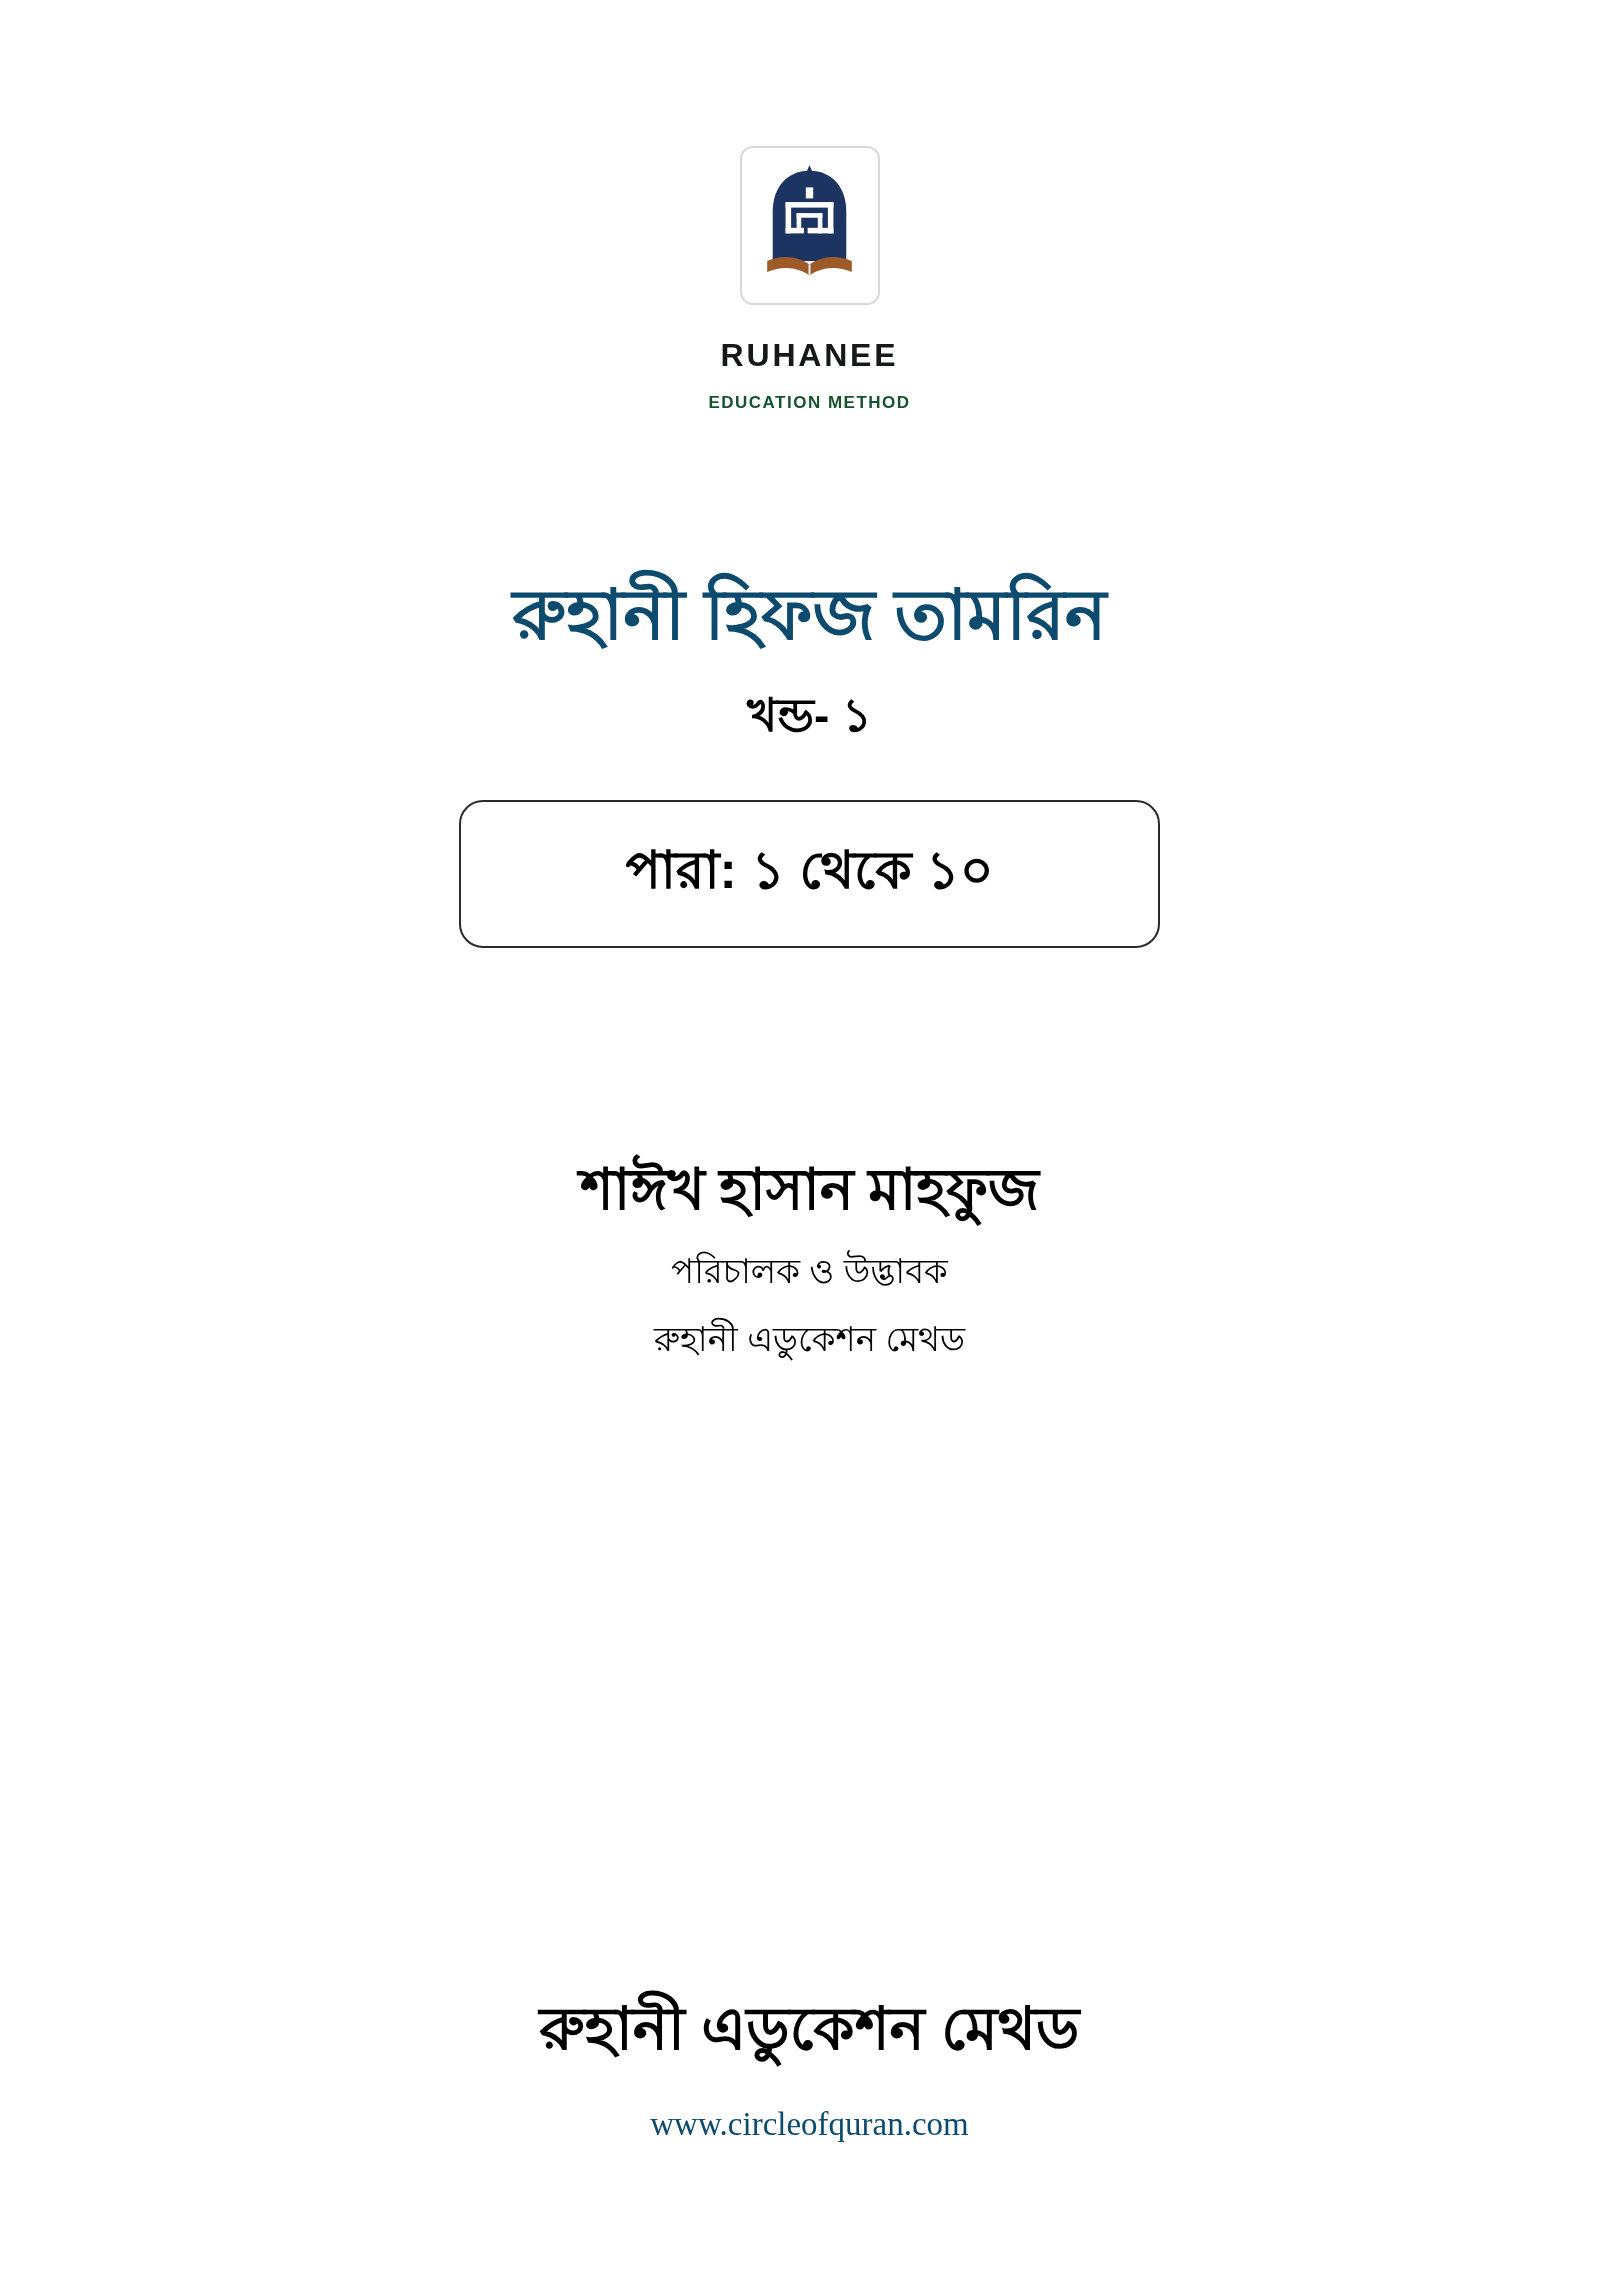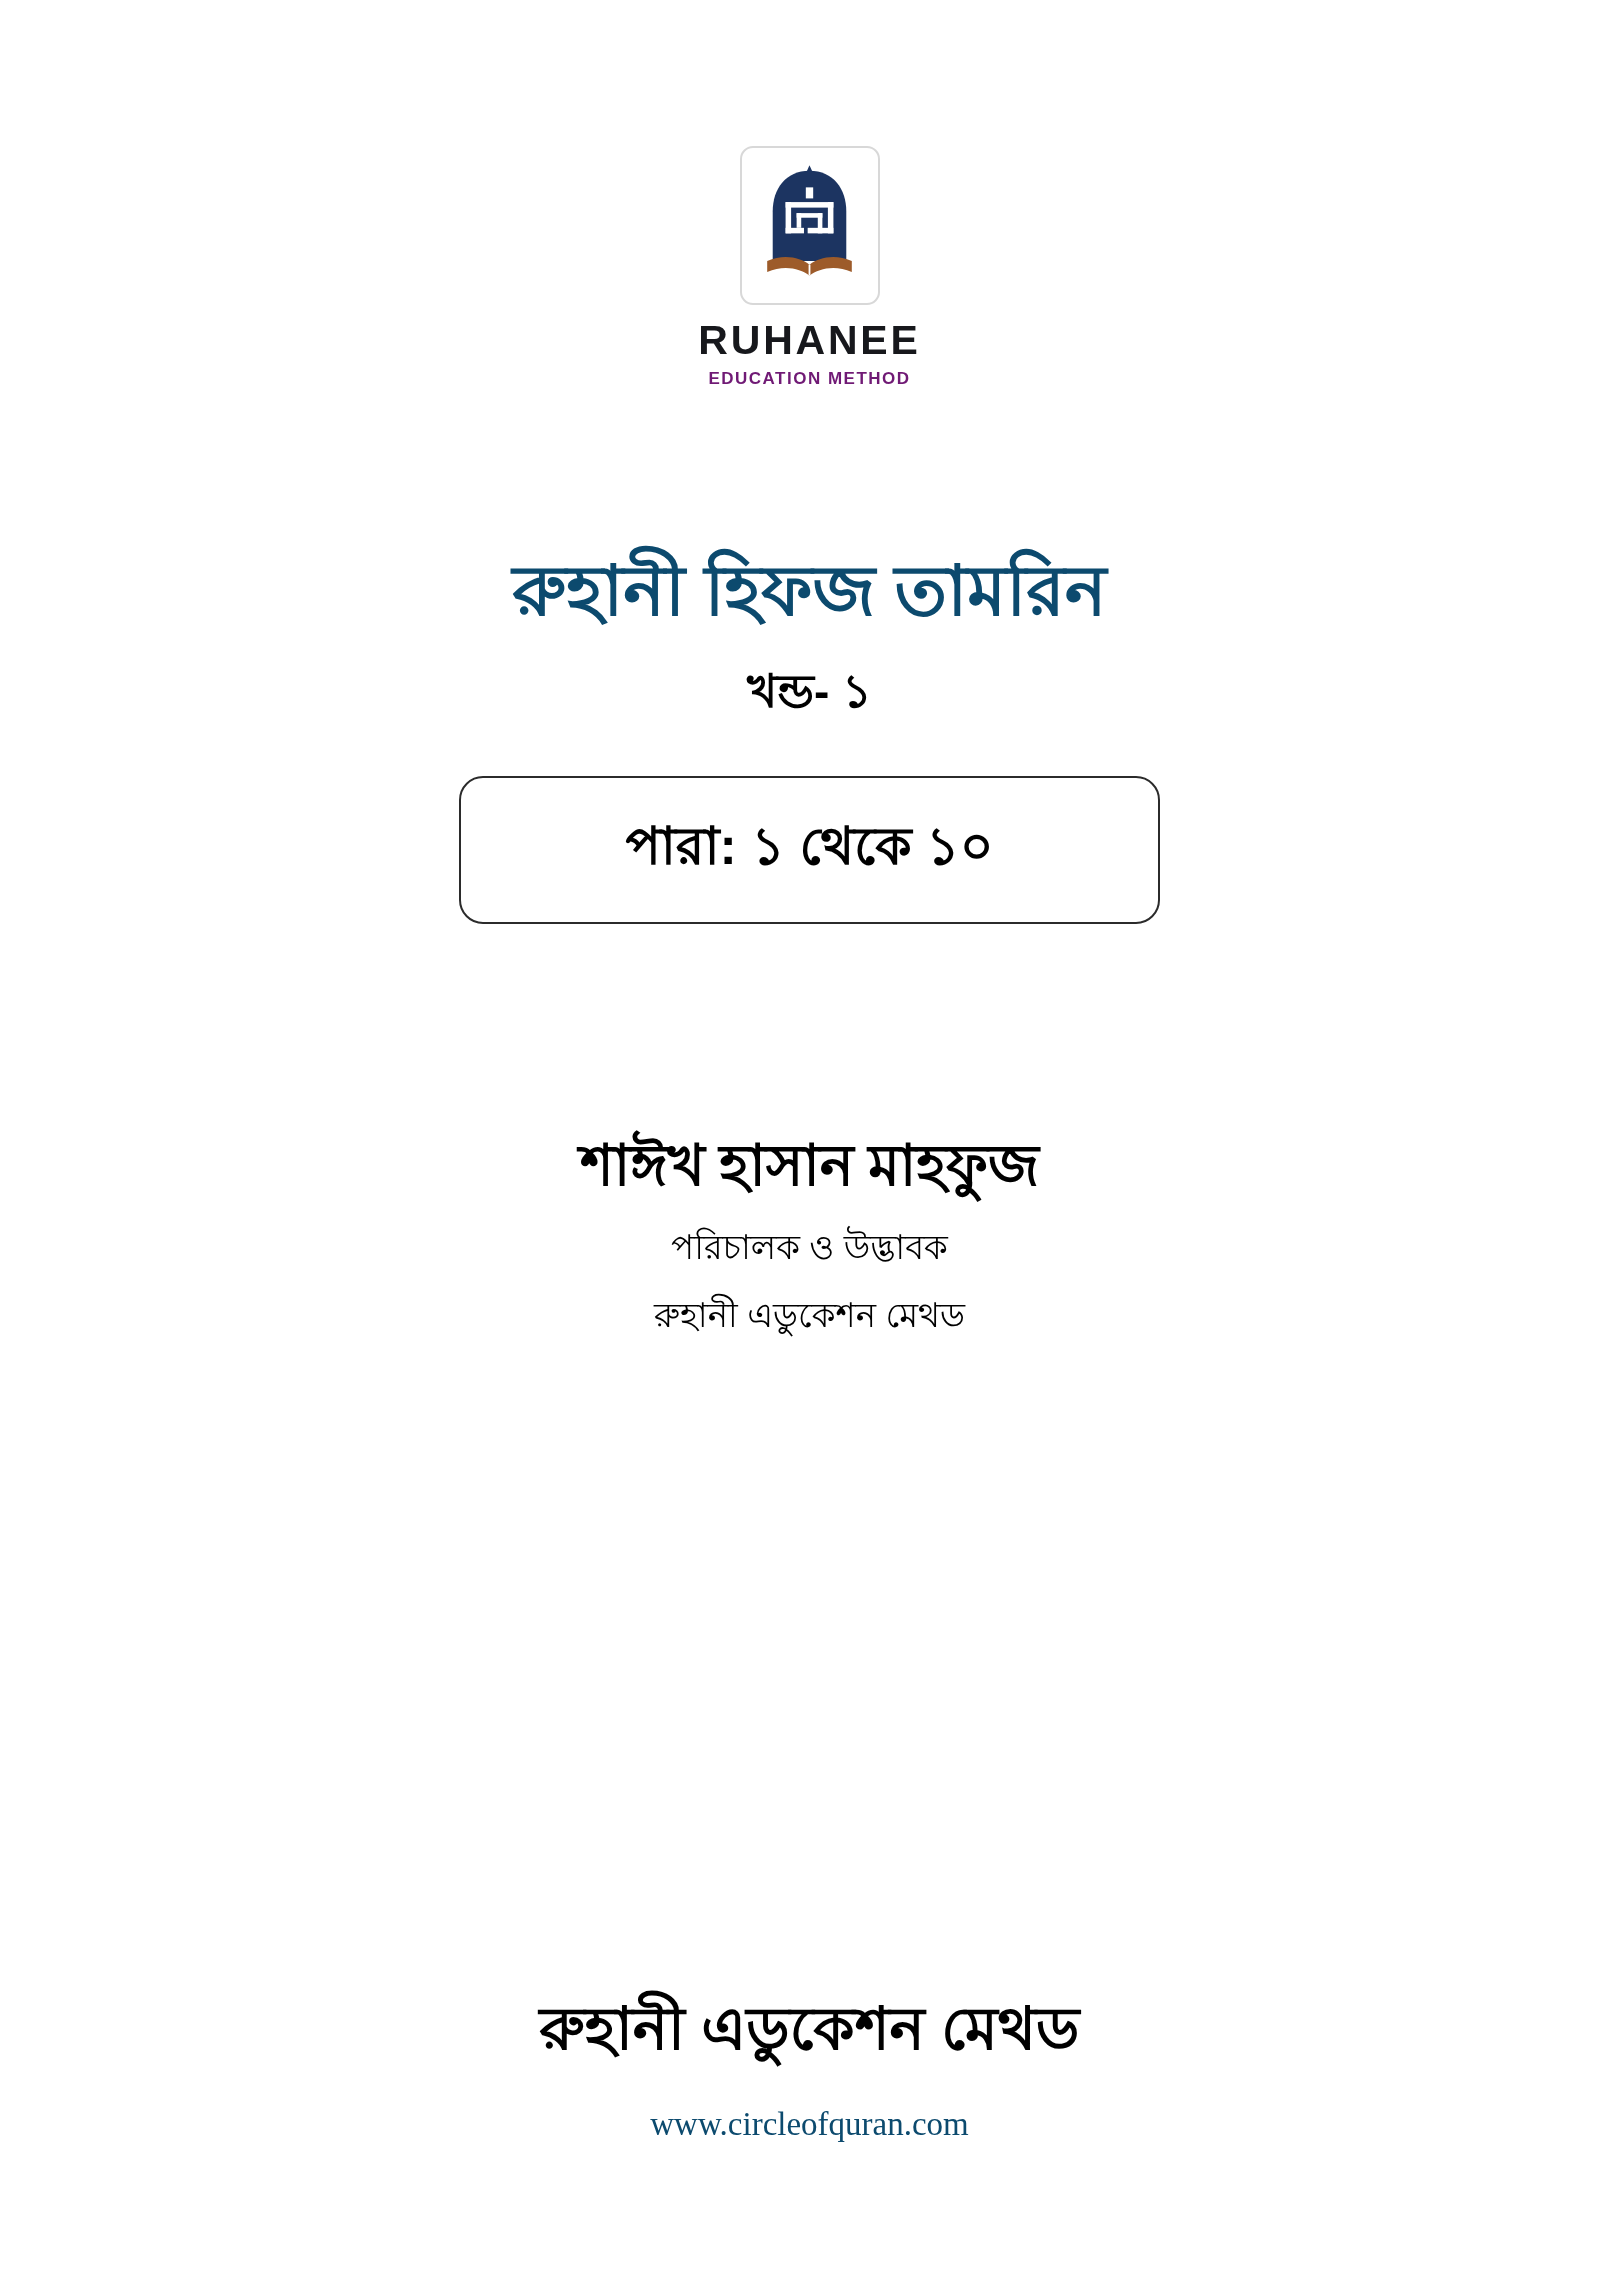--- a/index.html
+++ b/index.html
@@ -38,33 +38,33 @@
     border-radius: 13px;
     background: #ffffff;
     display: flex;
     align-items: center;
     justify-content: center;
     box-sizing: border-box;
   }
   .logo-mark svg { display: block; }
 
   .logo-wordmark {
-    margin-top: 12px;
-    font-size: 41px;
+    margin-top: 32px;
+    font-size: 32px;
     font-weight: bold;
     letter-spacing: 2.8px;
     color: #17181c;
     font-family: "Liberation Sans", sans-serif;
   }
   .logo-subwordmark {
-    margin-top: 5px;
+    margin-top: 19px;
     font-size: 17px;
     font-weight: bold;
     letter-spacing: 1.5px;
-    color: #701a75;
+    color: #14532d;
     font-family: "Liberation Sans", sans-serif;
   }
 
   
   .title-main {
     margin-top: 162px;
     font-size: 70px;
     font-weight: bold;
     color: #0c4a6e;
     line-height: 1.15;

